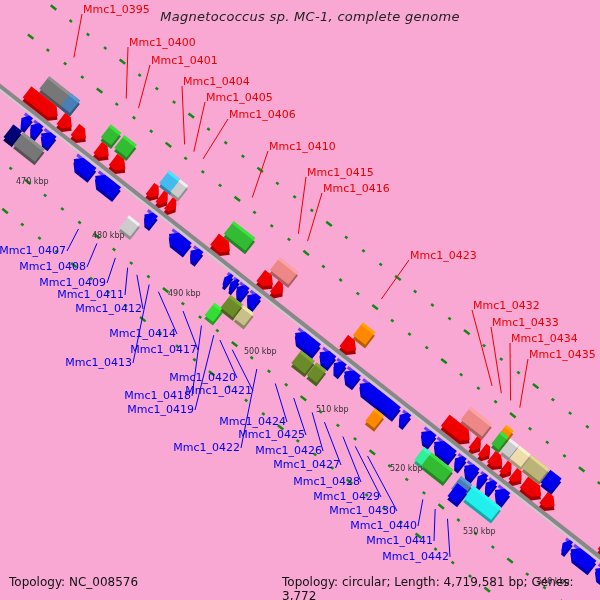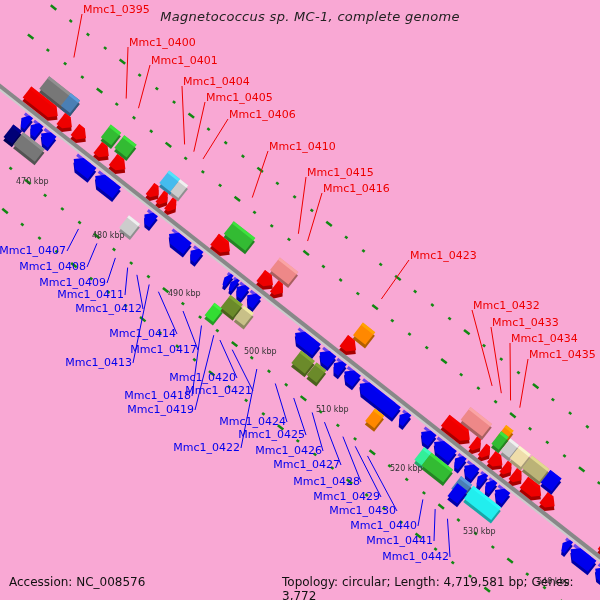--- a/index.html
+++ b/index.html
@@ -650,15 +650,15 @@
         <text x="92" y="238" fill="#333333" font-size="8">480 kbp</text>
         <text x="168" y="296" fill="#333333" font-size="8">490 kbp</text>
         <text x="244" y="354" fill="#333333" font-size="8">500 kbp</text>
         <text x="316" y="412" fill="#333333" font-size="8">510 kbp</text>
         <text x="390" y="471" fill="#333333" font-size="8">520 kbp</text>
         <text x="463" y="534" fill="#333333" font-size="8">530 kbp</text>
         <text x="537" y="584" fill="#333333" font-size="8">540 kbp</text>
       </g>
   </svg>
   <div class="title">Magnetococcus sp. MC-1, complete genome</div>
-  <div class="footer-left">Accession: NC_008576</div>
+  <div class="footer-left">Topology: NC_008576</div>
   <div class="footer-right">Topology: circular; Length: 4,719,581 bp; Genes: 3,772</div>
 </div>
 
 </body></html>

